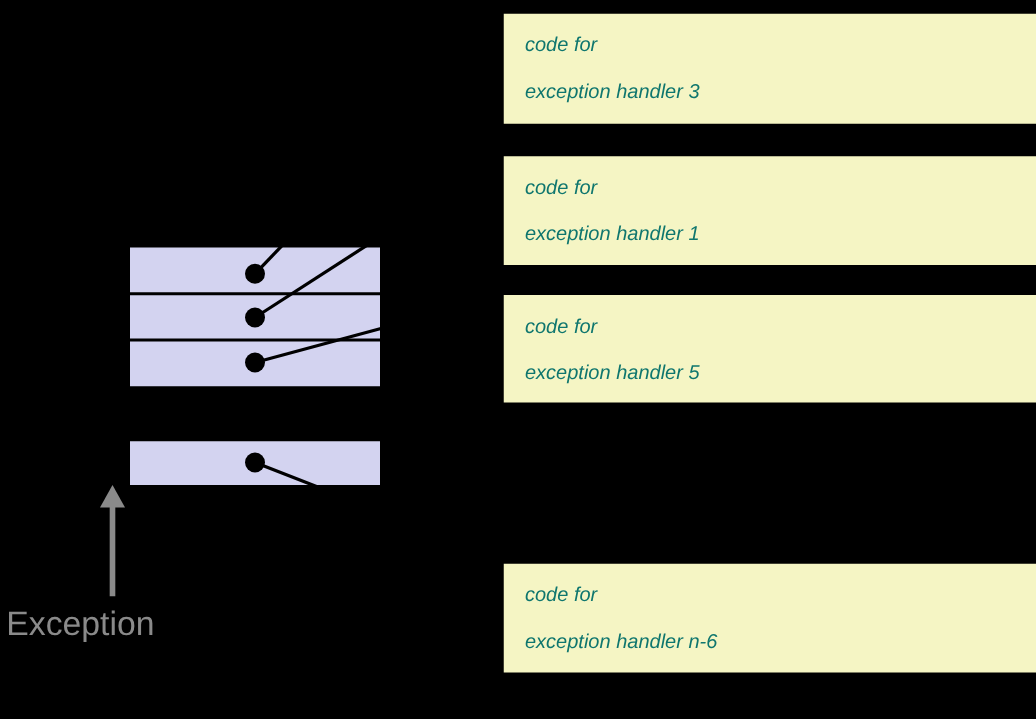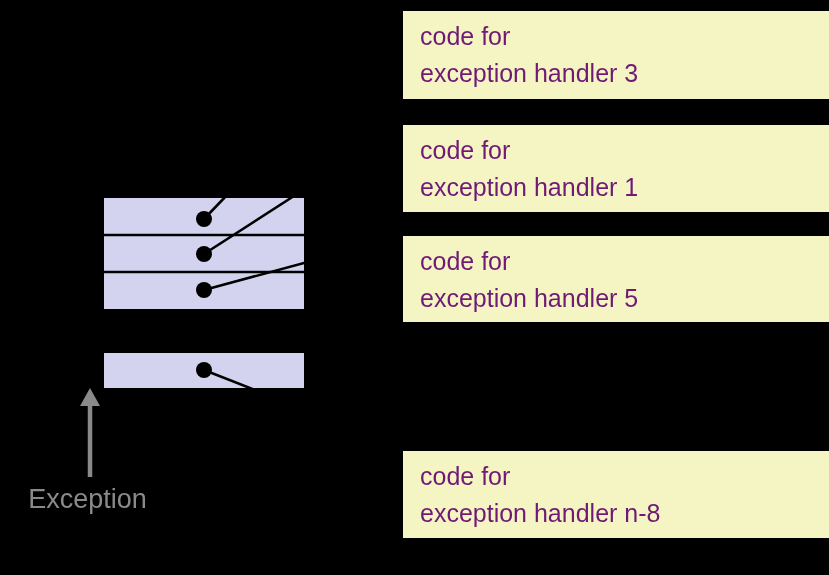--- a/index.html
+++ b/index.html
@@ -20,36 +20,36 @@
     left: 0;
     top: 0;
     width: 829px;
     height: 575px;
   }
   .handler-box {
     position: absolute;
     left: 403px;
     right: 0;
     background: #F5F5C4;
-    color: #701a75;
-    font-size: 25px;
+    color: #0f766e;
+    font-size: 16px;
     line-height: 37px;
     padding: 7px 0 0 17px;
     box-sizing: border-box;
+    font-style: italic;
   }
   .handler-box-0 { top: 11px;  height: 88px; }
   .handler-box-1 { top: 125px; height: 87px; }
   .handler-box-2 { top: 236px; height: 86px; }
   .handler-box-3 { top: 451px; height: 87px; }
   .exception-label {
     position: absolute;
     left: 5px;
     top: 480px;
     width: 165px;
-    text-align: center;
     color: #8A8A8A;
     font-size: 27px;
     line-height: 38px;
   }
 </style>
 </head>
 <body>
 
 <div class="canvas">
 
@@ -90,20 +90,20 @@
   <div class="handler-box handler-box-1">
     <div>code for</div>
     <div>exception handler 1</div>
   </div>
   <div class="handler-box handler-box-2">
     <div>code for</div>
     <div>exception handler 5</div>
   </div>
   <div class="handler-box handler-box-3">
     <div>code for</div>
-    <div>exception handler n-8</div>
+    <div>exception handler n-6</div>
   </div>
 
   <div class="exception-label">
     <div>Exception</div>
   </div>
 
 </div>
 
 </body></html>

